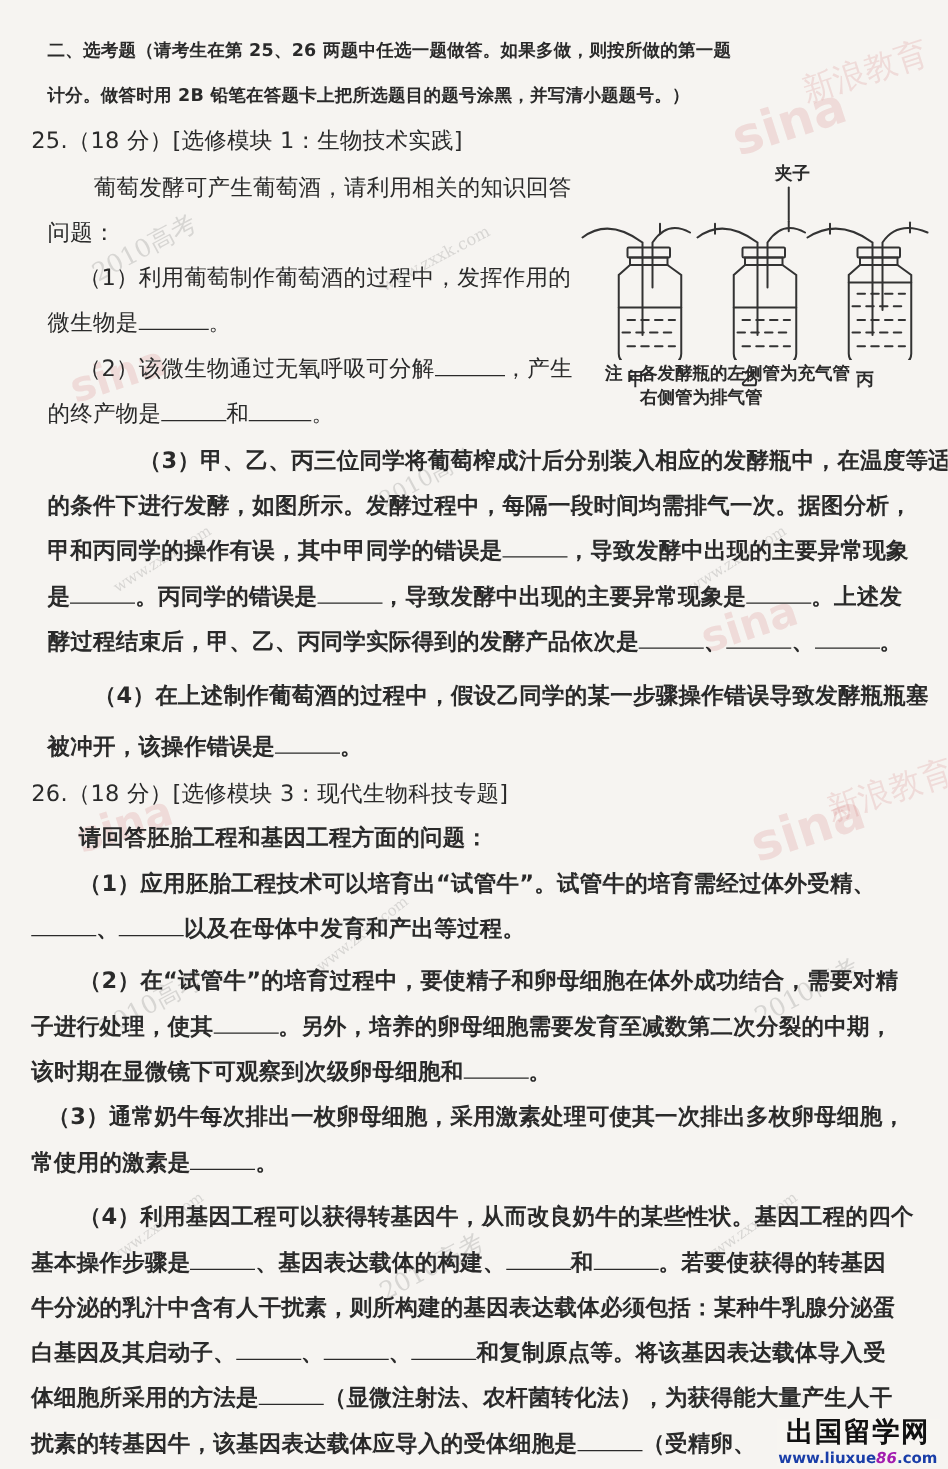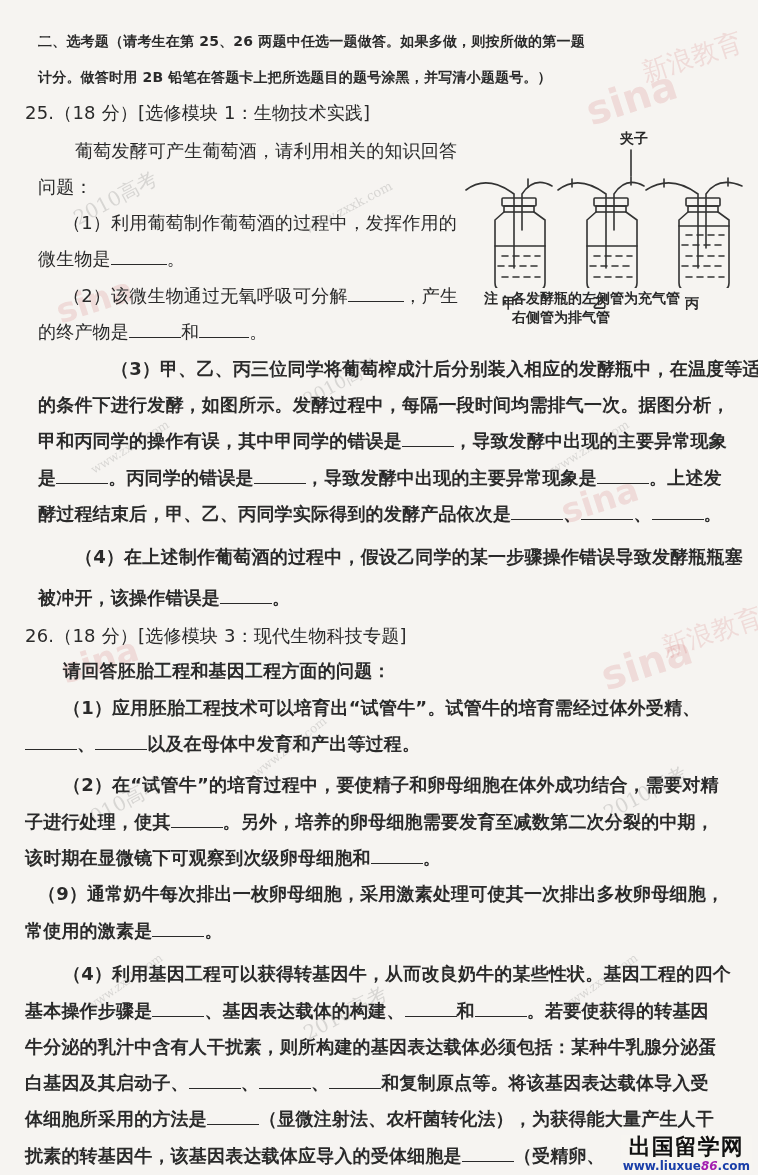--- a/index.html
+++ b/index.html
@@ -159,21 +159,21 @@
   <div class="line" style="left:25px;top:733px;">
     <span class="blank" style="width:52px;"></span><span>、</span><span class="blank" style="width:52px;"></span><span>以及在母体中发育和产出等过程。</span>
   </div>
   <div class="line" style="left:63px;top:774px;">（2）在“试管牛”的培育过程中，要使精子和卵母细胞在体外成功结合，需要对精</div>
   <div class="line" style="left:25px;top:811px;">
     <span>子进行处理，使其</span><span class="blank" style="width:52px;"></span><span>。另外，培养的卵母细胞需要发育至减数第二次分裂的中期，</span>
   </div>
   <div class="line" style="left:25px;top:847px;">
     <span>该时期在显微镜下可观察到次级卵母细胞和</span><span class="blank" style="width:52px;"></span><span>。</span>
   </div>
-  <div class="line" style="left:38px;top:883px;">（9）通常奶牛每次排出一枚卵母细胞，采用激素处理可使其一次排出多枚卵母细胞，</div>
+  <div class="line" style="left:38px;top:883px;">（3）通常奶牛每次排出一枚卵母细胞，采用激素处理可使其一次排出多枚卵母细胞，</div>
   <div class="line" style="left:25px;top:920px;">
     <span>常使用的激素是</span><span class="blank" style="width:52px;"></span><span>。</span>
   </div>
   <div class="line" style="left:63px;top:963px;">（4）利用基因工程可以获得转基因牛，从而改良奶牛的某些性状。基因工程的四个</div>
   <div class="line" style="left:25px;top:1000px;">
     <span>基本操作步骤是</span><span class="blank" style="width:52px;"></span><span>、基因表达载体的构建、</span><span class="blank" style="width:52px;"></span><span>和</span><span class="blank" style="width:52px;"></span><span>。若要使获得的转基因</span>
   </div>
   <div class="line" style="left:25px;top:1036px;">牛分泌的乳汁中含有人干扰素，则所构建的基因表达载体必须包括：某种牛乳腺分泌蛋</div>
   <div class="line" style="left:25px;top:1108px;">
     <span>体细胞所采用的方法是</span><span class="blank" style="width:52px;"></span><span>（显微注射法、农杆菌转化法），为获得能大量产生人干</span>

